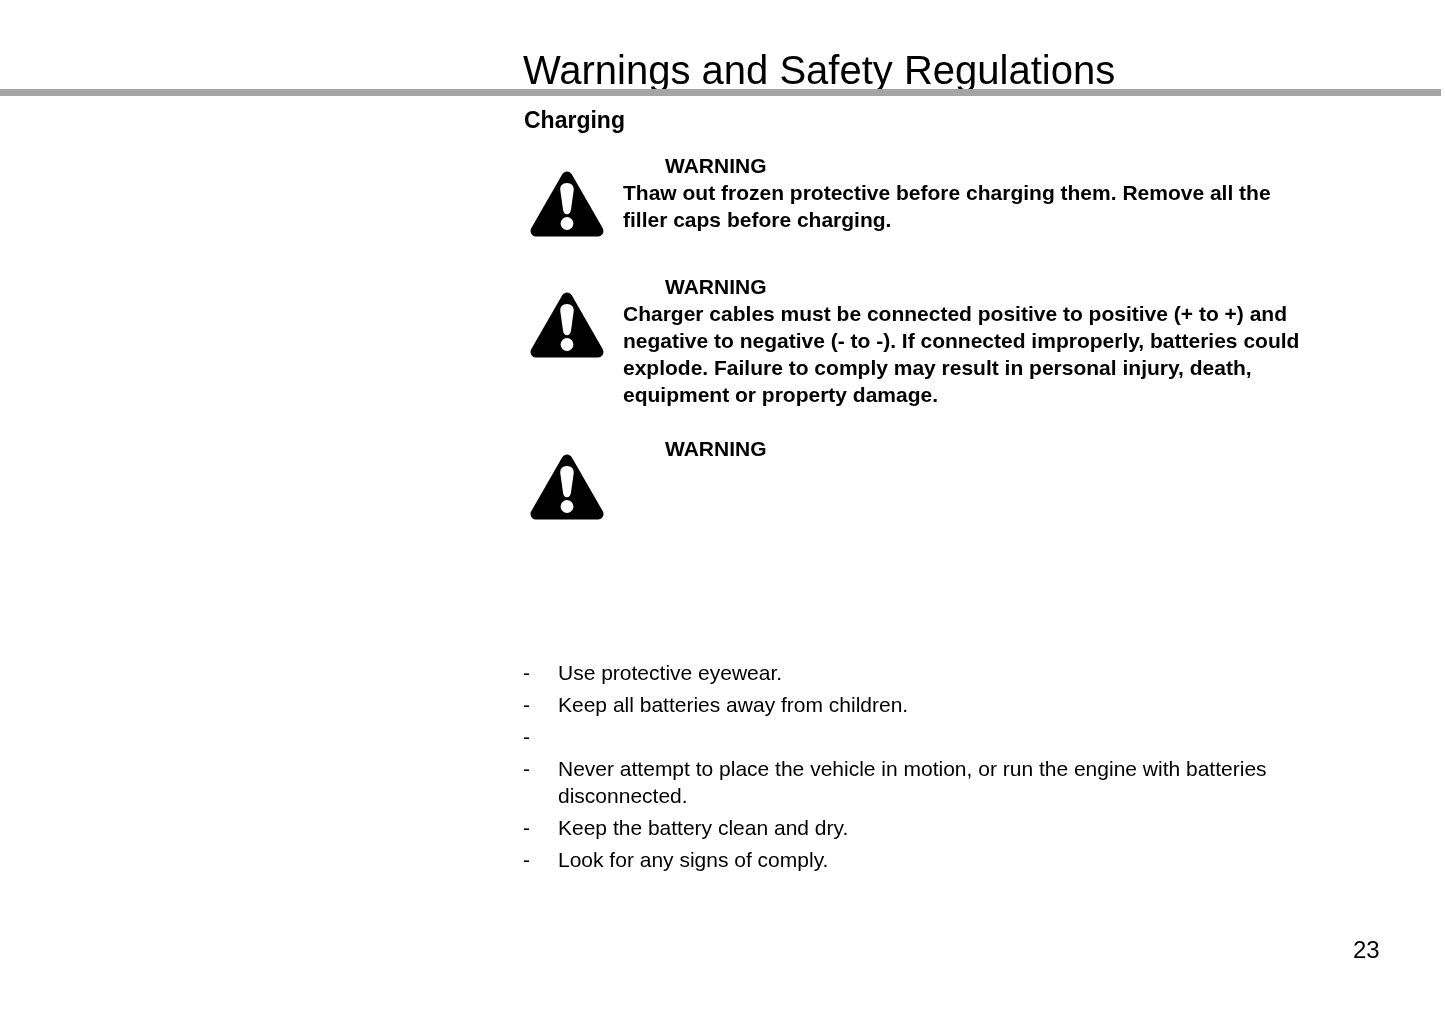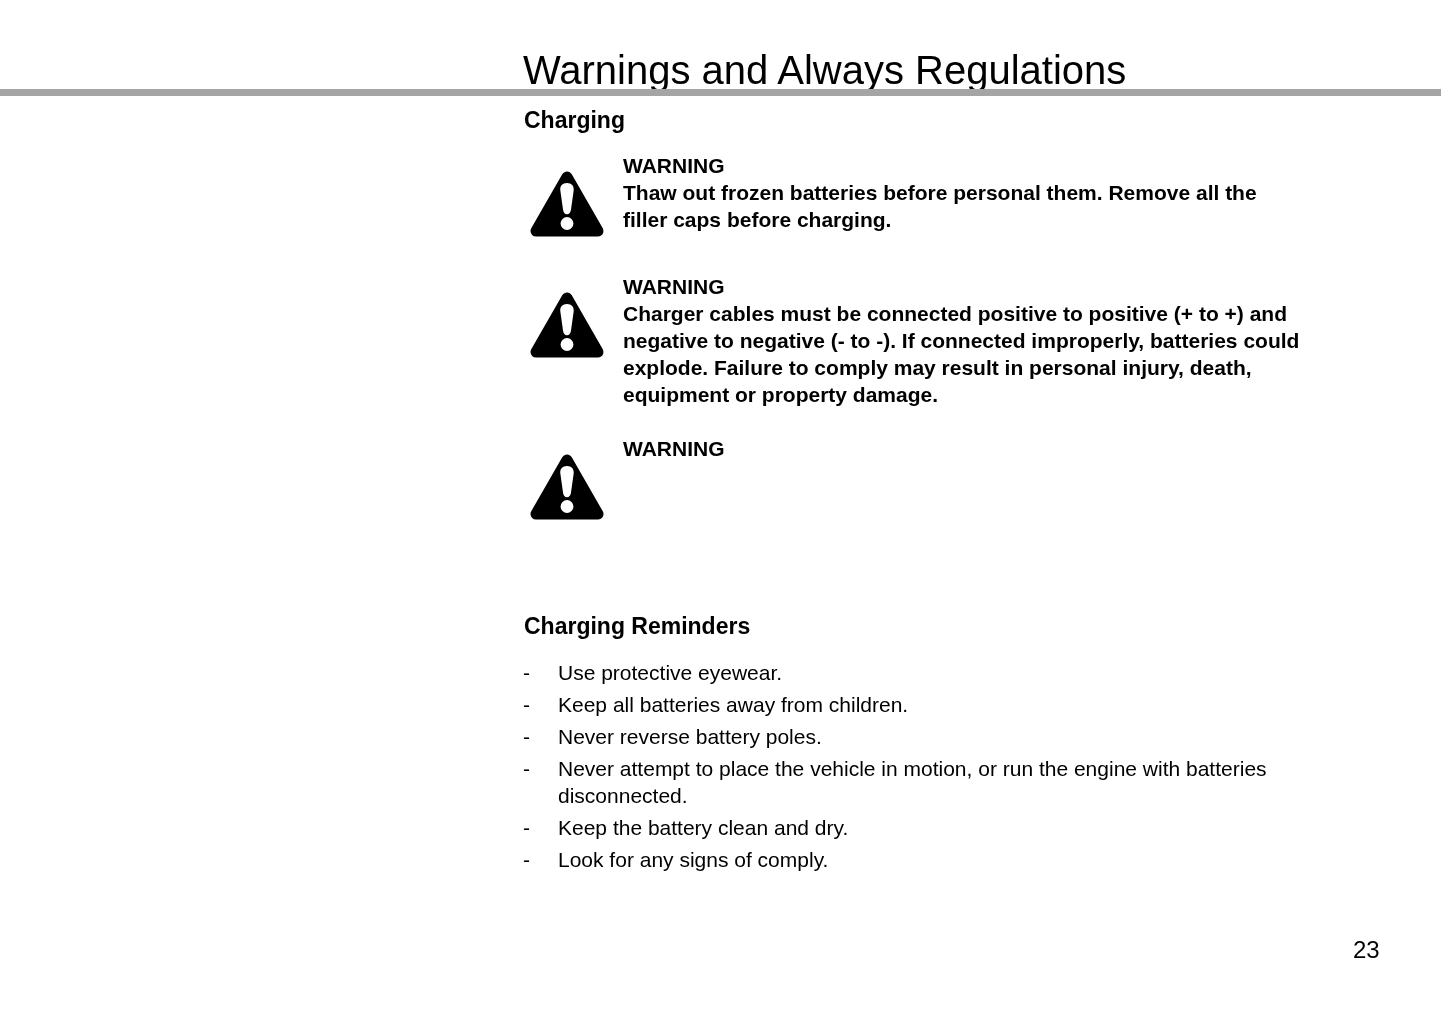--- a/index.html
+++ b/index.html
@@ -58,20 +58,21 @@
     flex: 0 0 80px;
     width: 80px;
     margin-top: 11px;
   }
   .warning-icon-wrap svg { display: block; }
   .warning-body { width: 712px; }
   .warning-label {
     font-size: 21px;
     line-height: 27px;
     font-weight: 700;
+    margin-left: 42px;
   }
   .warning-text {
     font-size: 21px;
     line-height: 27px;
     font-weight: 700;
     white-space: pre-line;
   }
 
   .reminder-list {
     position: absolute;
@@ -99,36 +100,36 @@
     top: 936px;
     font-size: 24px;
     line-height: 28px;
   }
 </style>
 </head>
 <body>
 
 <div class="page">
 
-  <h1 class="doc-title">Warnings and Always Regulations</h1>
+  <h1 class="doc-title">Warnings and Safety Regulations</h1>
   <div class="title-rule"></div>
 
   <h2 class="section-heading heading-charging">Charging</h2>
 
   <div class="warning-row warning-row-1">
     <span class="warning-icon-wrap">
       <svg width="80" height="77" viewBox="0 0 80 77" aria-hidden="true">
         <polygon points="40,14 71,68 9,68" fill="#000" stroke="#000" stroke-width="11" stroke-linejoin="round"></polygon>
         <path d="M40,20 c4.6,0 7.1,2.9 6.7,7.2 l-2.7,19.4 c-0.4,3 -1.8,4.7 -4,4.7 c-2.2,0 -3.6,-1.7 -4,-4.7 l-2.7,-19.4 c-0.4,-4.3 2.1,-7.2 6.7,-7.2 z" fill="#fff"></path>
         <circle cx="40" cy="60.5" r="6.4" fill="#fff"></circle>
       </svg>
     </span>
     <div class="warning-body">
       <div class="warning-label">WARNING</div>
-      <div class="warning-text">Thaw out frozen batteries before personal them. Remove all the
+      <div class="warning-text">Thaw out frozen protective before charging them. Remove all the
 filler caps before charging.</div>
     </div>
   </div>
 
   <div class="warning-row warning-row-2">
     <span class="warning-icon-wrap">
       <svg width="80" height="77" viewBox="0 0 80 77" aria-hidden="true">
         <polygon points="40,14 71,68 9,68" fill="#000" stroke="#000" stroke-width="11" stroke-linejoin="round"></polygon>
         <path d="M40,20 c4.6,0 7.1,2.9 6.7,7.2 l-2.7,19.4 c-0.4,3 -1.8,4.7 -4,4.7 c-2.2,0 -3.6,-1.7 -4,-4.7 l-2.7,-19.4 c-0.4,-4.3 2.1,-7.2 6.7,-7.2 z" fill="#fff"></path>
         <circle cx="40" cy="60.5" r="6.4" fill="#fff"></circle>
@@ -149,34 +150,32 @@
         <polygon points="40,14 71,68 9,68" fill="#000" stroke="#000" stroke-width="11" stroke-linejoin="round"></polygon>
         <path d="M40,20 c4.6,0 7.1,2.9 6.7,7.2 l-2.7,19.4 c-0.4,3 -1.8,4.7 -4,4.7 c-2.2,0 -3.6,-1.7 -4,-4.7 l-2.7,-19.4 c-0.4,-4.3 2.1,-7.2 6.7,-7.2 z" fill="#fff"></path>
         <circle cx="40" cy="60.5" r="6.4" fill="#fff"></circle>
       </svg>
     </span>
     <div class="warning-body">
       <div class="warning-label">WARNING</div>
     </div>
   </div>
 
-  <h2 class="section-heading heading-reminders">Charging Reminders</h2>
 
   <ul class="reminder-list">
     <li class="reminder-item">
       <span class="reminder-dash">-</span>
       <span class="reminder-text">Use protective eyewear.</span>
     </li>
     <li class="reminder-item">
       <span class="reminder-dash">-</span>
       <span class="reminder-text">Keep all batteries away from children.</span>
     </li>
     <li class="reminder-item">
       <span class="reminder-dash">-</span>
-      <span class="reminder-text">Never reverse battery poles.</span>
     </li>
     <li class="reminder-item">
       <span class="reminder-dash">-</span>
       <span class="reminder-text">Never attempt to place the vehicle in motion, or run the engine with batteries
 disconnected.</span>
     </li>
     <li class="reminder-item">
       <span class="reminder-dash">-</span>
       <span class="reminder-text">Keep the battery clean and dry.</span>
     </li>

